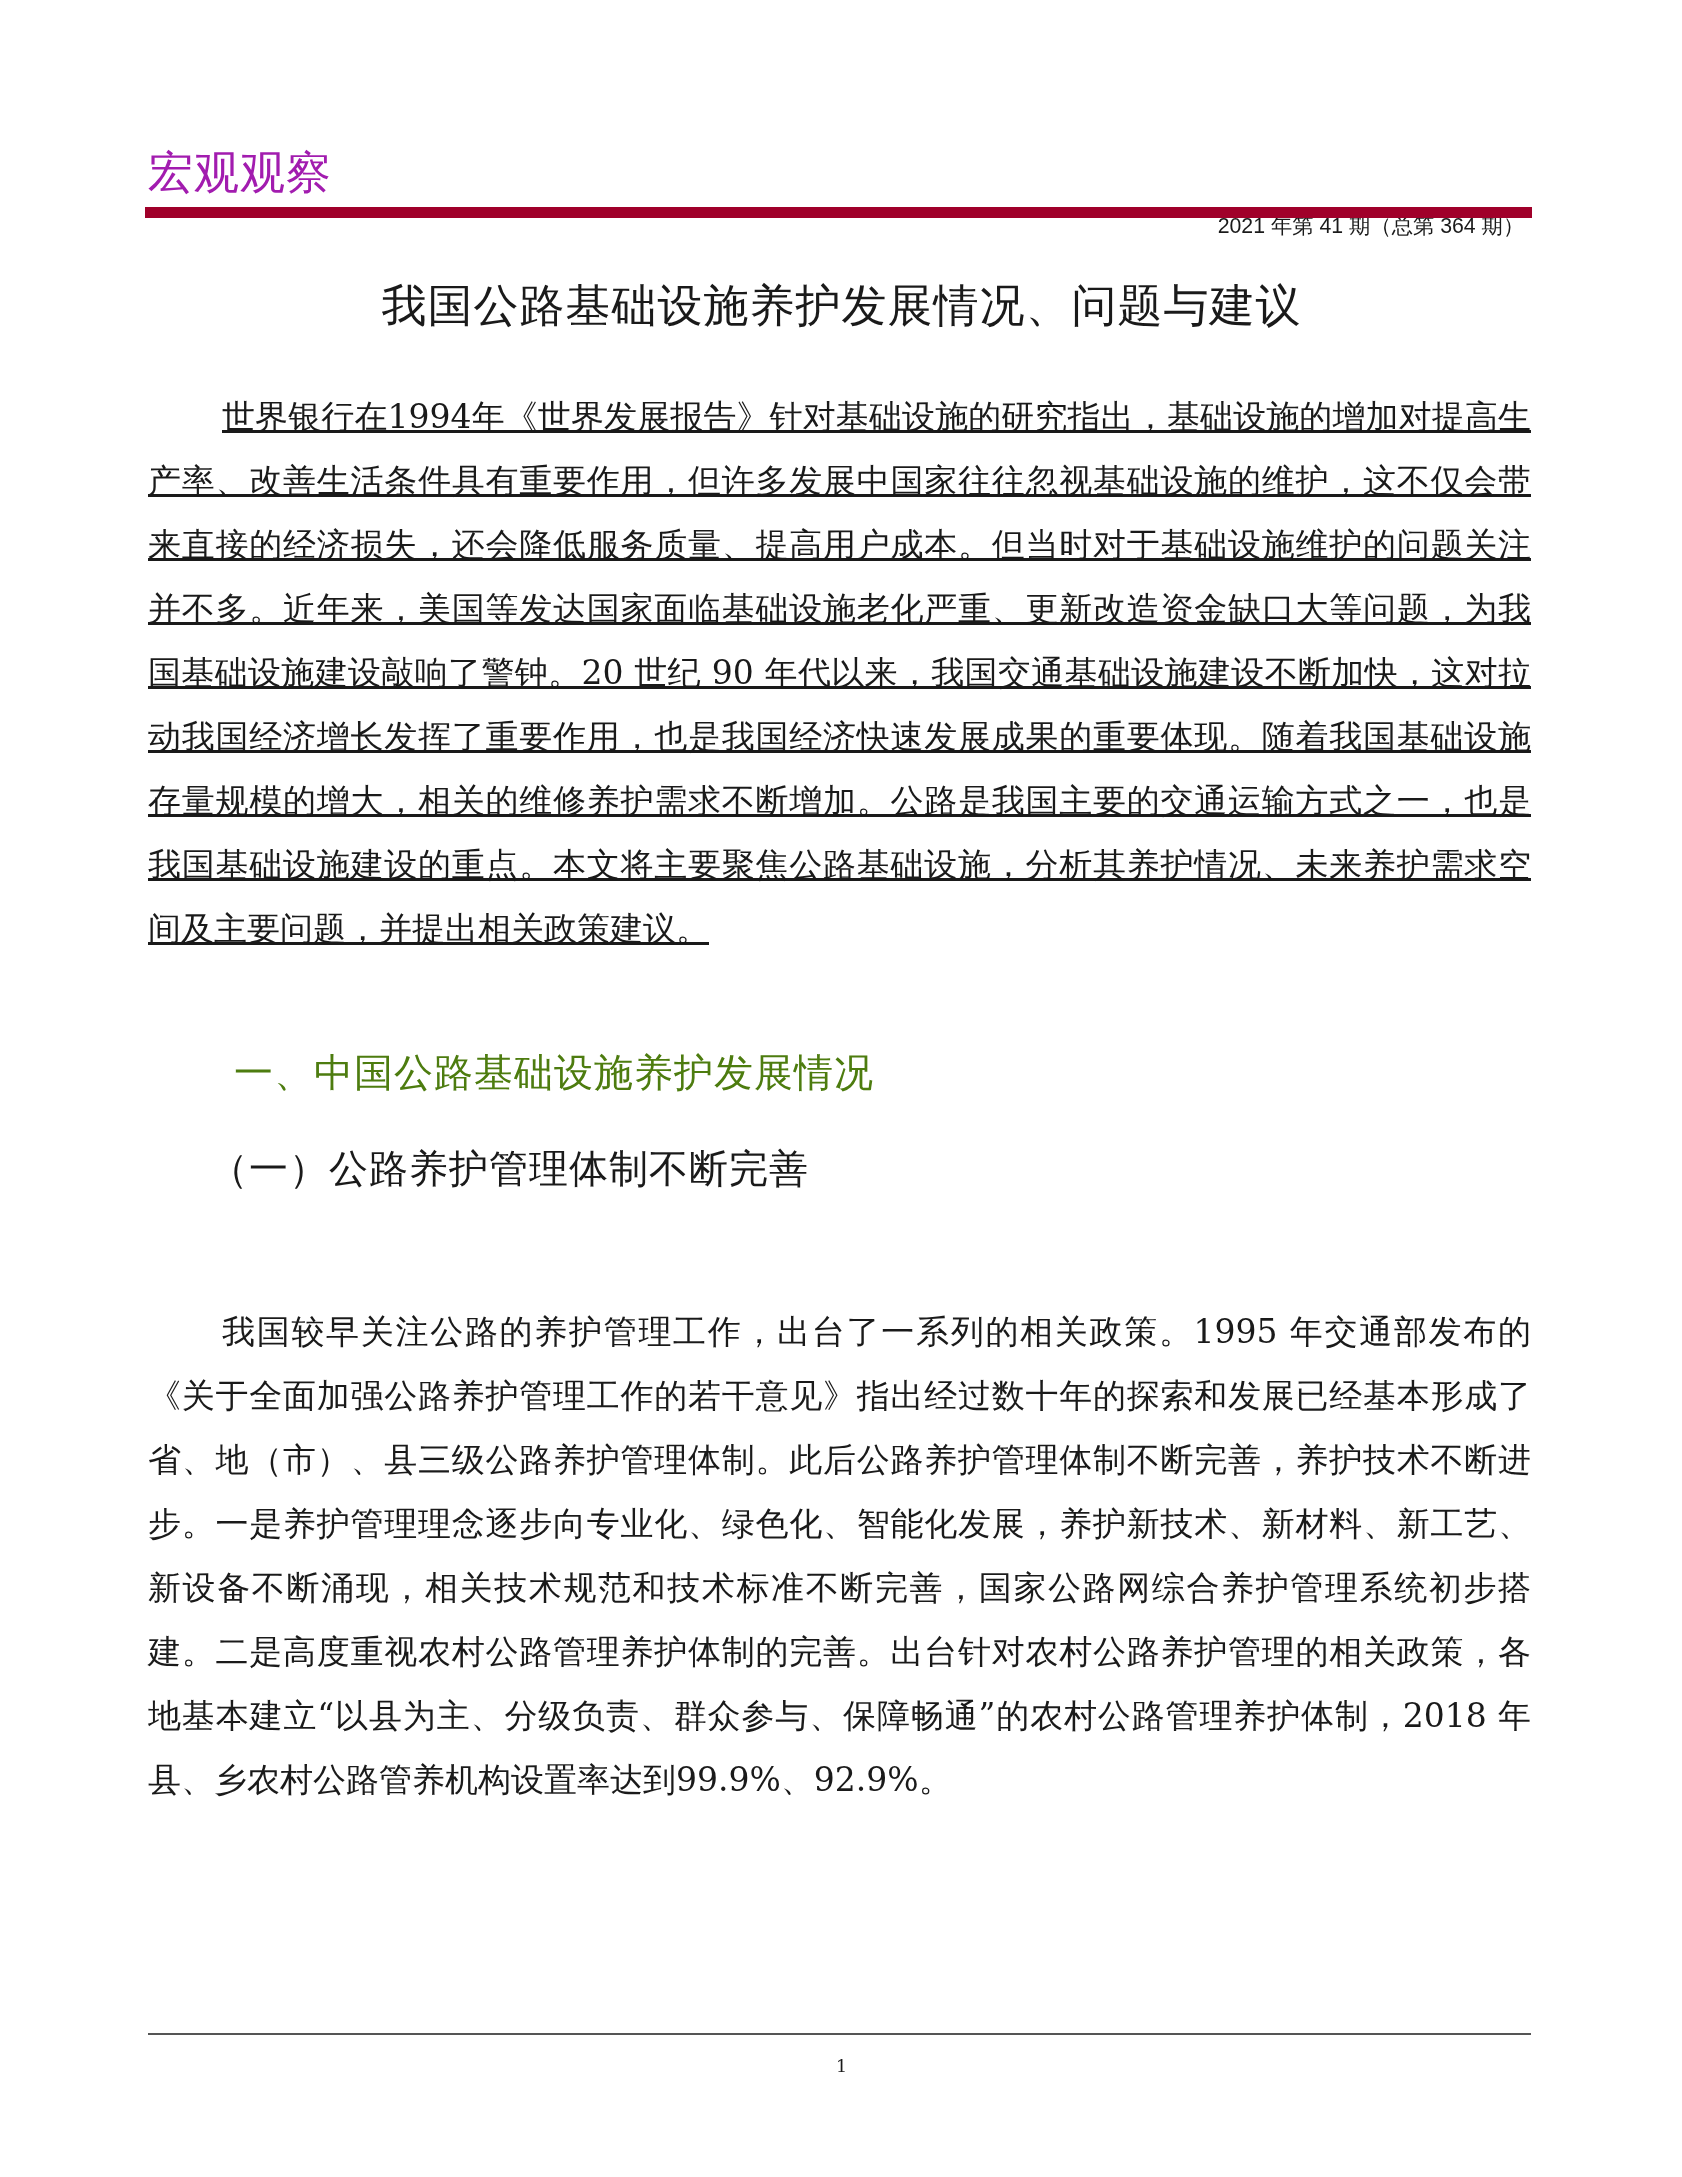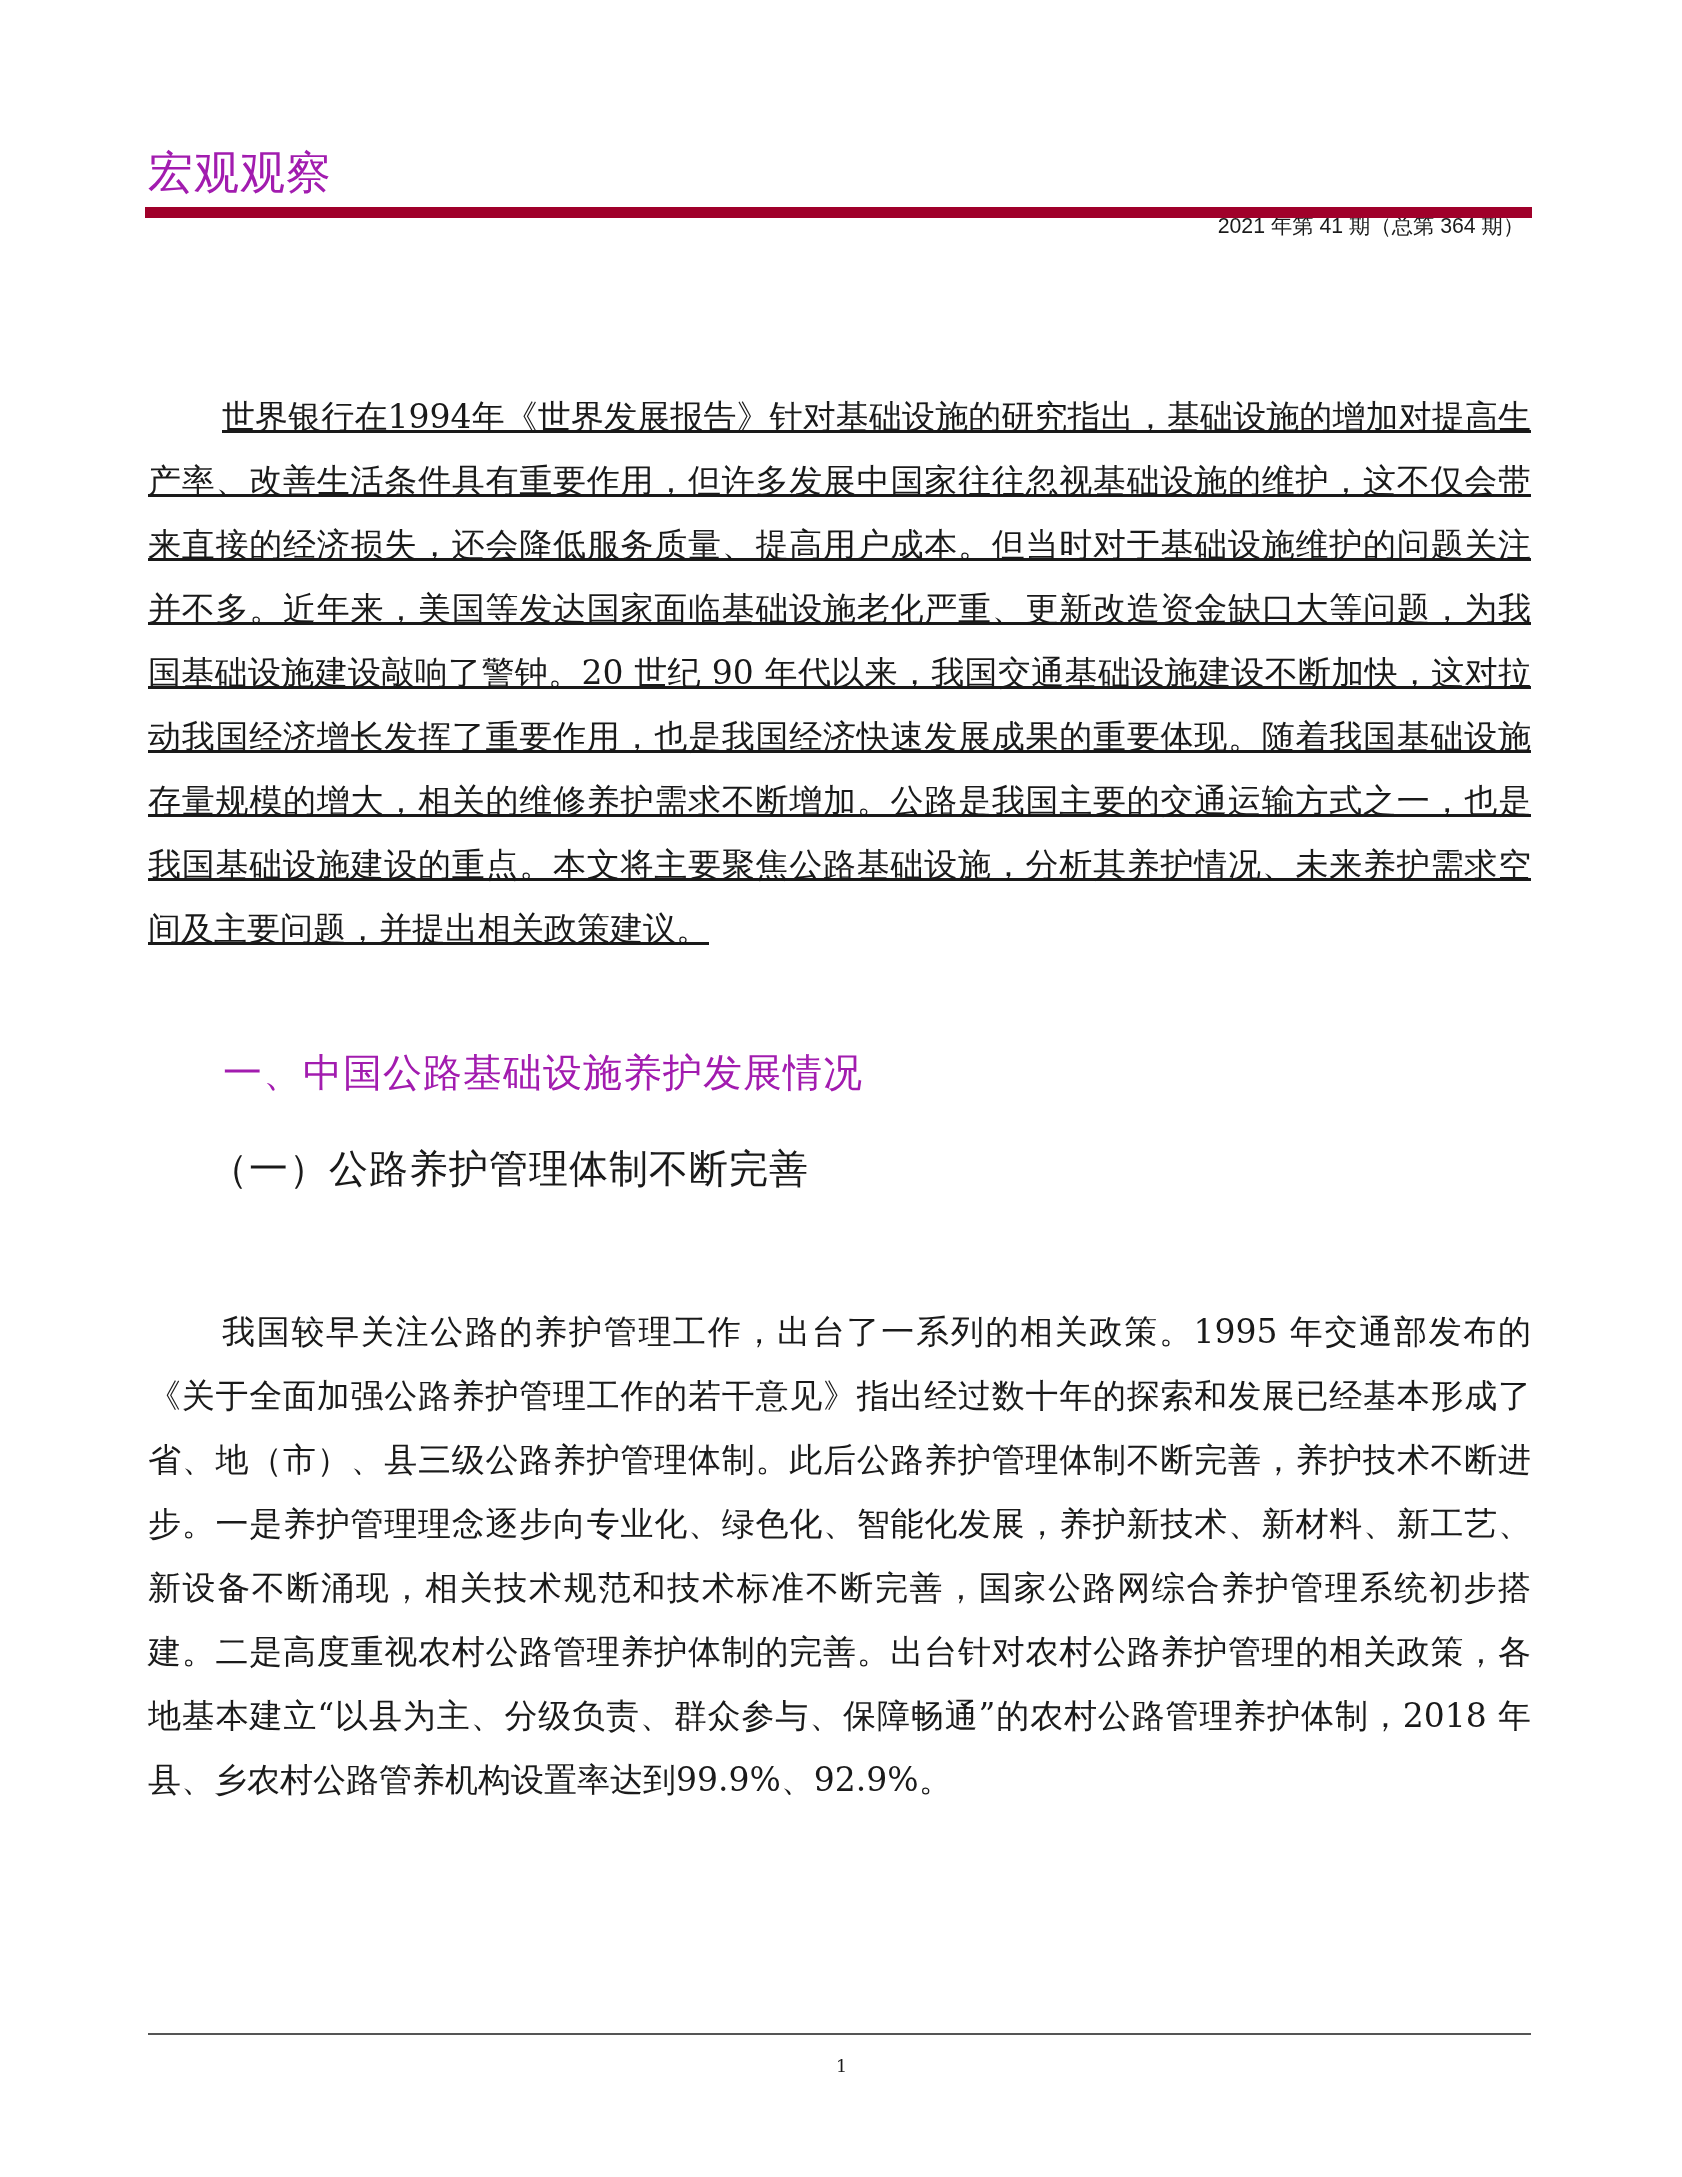--- a/index.html
+++ b/index.html
@@ -77,26 +77,26 @@
       color: #1a1a1a;
       text-align: justify;
       text-justify: inter-character;
       text-indent: 74px;
       margin: 0;
     }
     .p1 { top: 385px; text-decoration: underline; }
     .p2 { top: 1300px; }
     .h1 {
       position: absolute;
-      left: 223px;
+      left: 234px;
       top: 1046px;
       font-family: "DejaVu Sans", sans-serif;
       font-size: 39px;
       line-height: 54px;
-      color: #a21caf;
+      color: #4d7c0f;
       letter-spacing: 1px;
     }
     .h2 {
       position: absolute;
       left: 209px;
       top: 1142px;
       font-family: "DejaVu Sans", sans-serif;
       font-size: 39px;
       line-height: 54px;
       color: #1a1a1a;
@@ -126,20 +126,21 @@
 <body>
 
 <div class="page">
 
   <div class="header">
     <div class="brand">宏观观察</div>
     <div class="issue">2021 年第 41 期（总第 364 期）</div>
   </div>
   <div class="red-rule"></div>
 
+  <h1 class="doc-title" style="margin:0;font-weight:normal;">我国公路基础设施养护发展情况、问题与建议</h1>
 
   <p class="body-text p1">世界银行在1994年《世界发展报告》针对基础设施的研究指出，基础设施的增加对提高生产率、改善生活条件具有重要作用，但许多发展中国家往往忽视基础设施的维护，这不仅会带来直接的经济损失，还会降低服务质量、提高用户成本。但当时对于基础设施维护的问题关注并不多。近年来，美国等发达国家面临基础设施老化严重、更新改造资金缺口大等问题，为我国基础设施建设敲响了警钟。20 世纪 90 年代以来，我国交通基础设施建设不断加快，这对拉动我国经济增长发挥了重要作用，也是我国经济快速发展成果的重要体现。随着我国基础设施存量规模的增大，相关的维修养护需求不断增加。公路是我国主要的交通运输方式之一，也是我国基础设施建设的重点。本文将主要聚焦公路基础设施，分析其养护情况、未来养护需求空间及主要问题，并提出相关政策建议。</p>
 
   <h2 class="h1" style="margin:0;font-weight:normal;">一、中国公路基础设施养护发展情况</h2>
 
   <h3 class="h2" style="margin:0;font-weight:normal;">（一）公路养护管理体制不断完善</h3>
 
   <p class="body-text p2">我国较早关注公路的养护管理工作，出台了一系列的相关政策。1995 年交通部发布的《关于全面加强公路养护管理工作的若干意见》指出经过数十年的探索和发展已经基本形成了省、地（市）、县三级公路养护管理体制。此后公路养护管理体制不断完善，养护技术不断进步。一是养护管理理念逐步向专业化、绿色化、智能化发展，养护新技术、新材料、新工艺、新设备不断涌现，相关技术规范和技术标准不断完善，国家公路网综合养护管理系统初步搭建。二是高度重视农村公路管理养护体制的完善。出台针对农村公路养护管理的相关政策，各地基本建立“以县为主、分级负责、群众参与、保障畅通”的农村公路管理养护体制，2018 年县、乡农村公路管养机构设置率达到99.9%、92.9%。</p>
 
   <div class="footer-rule"></div>

